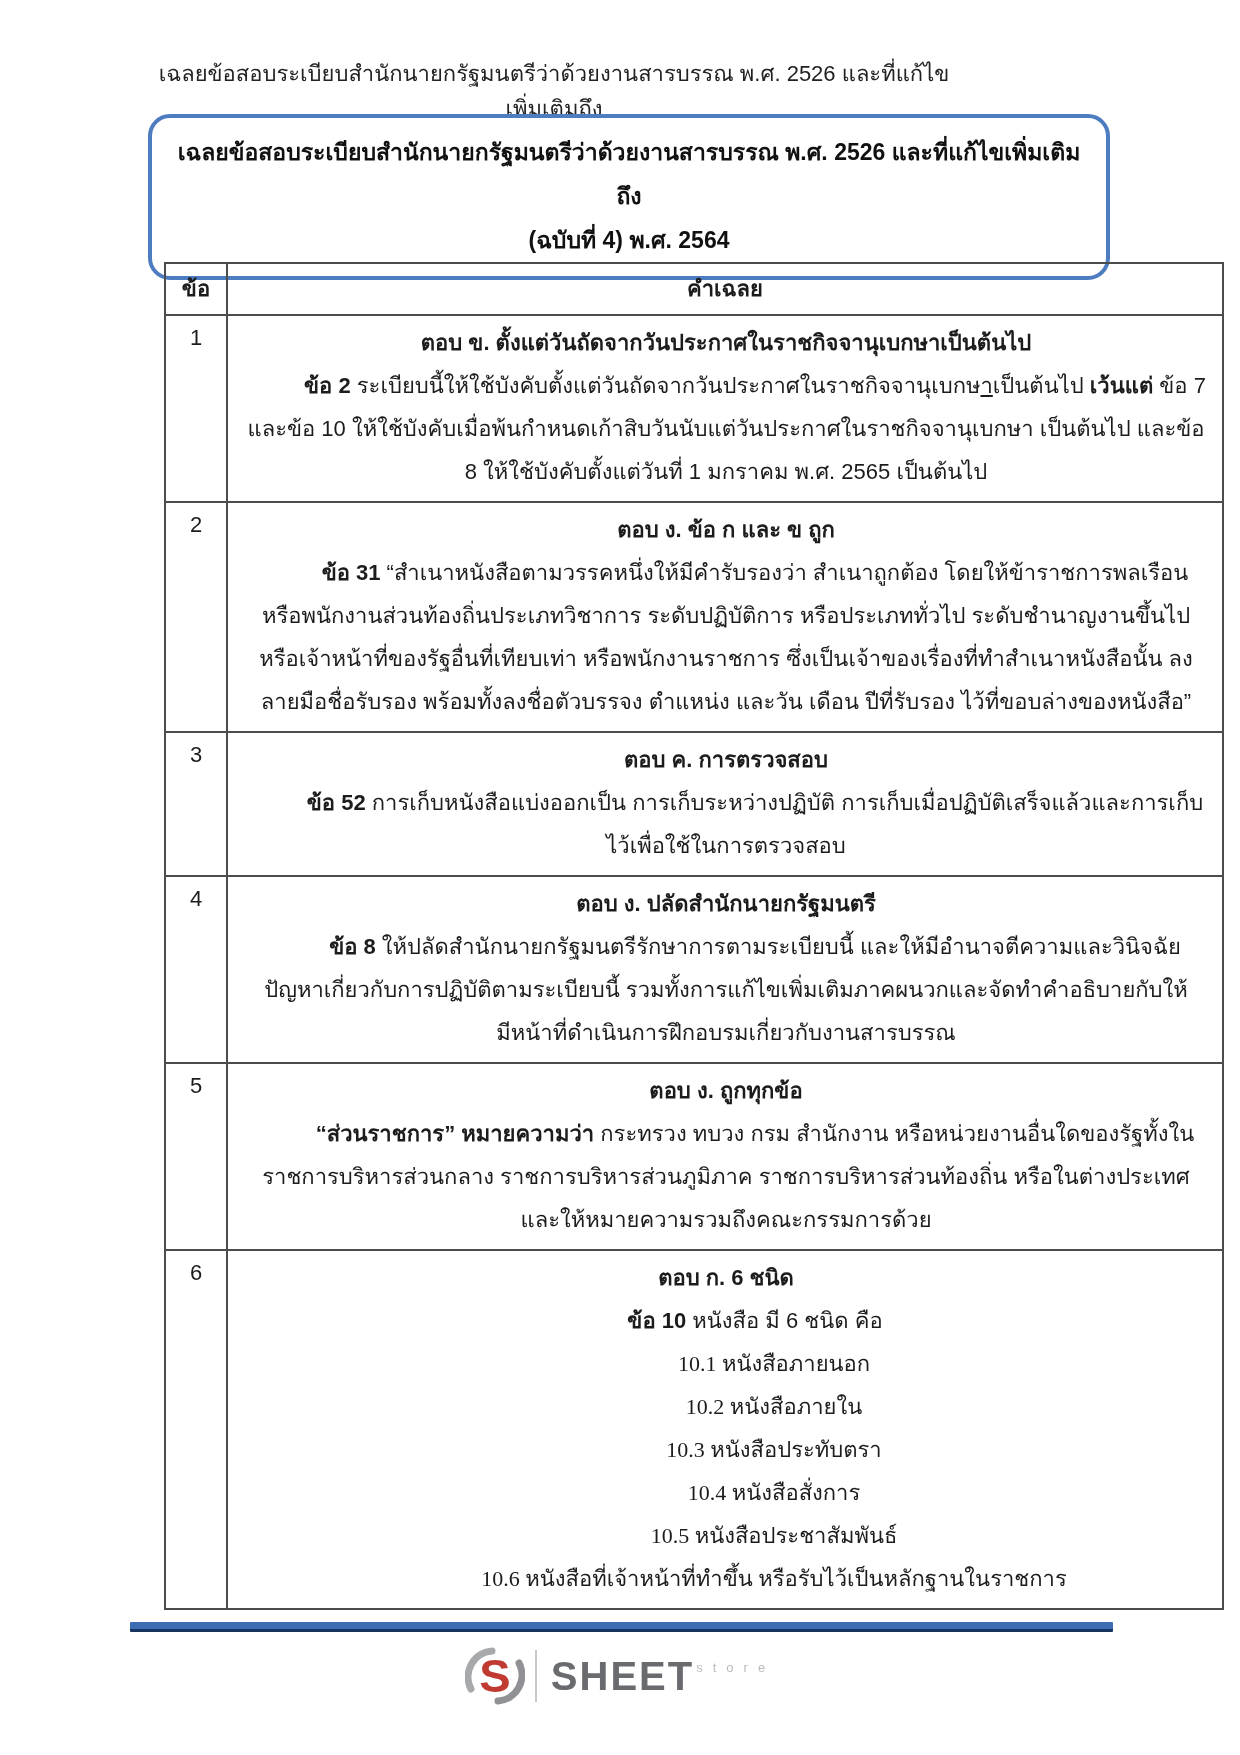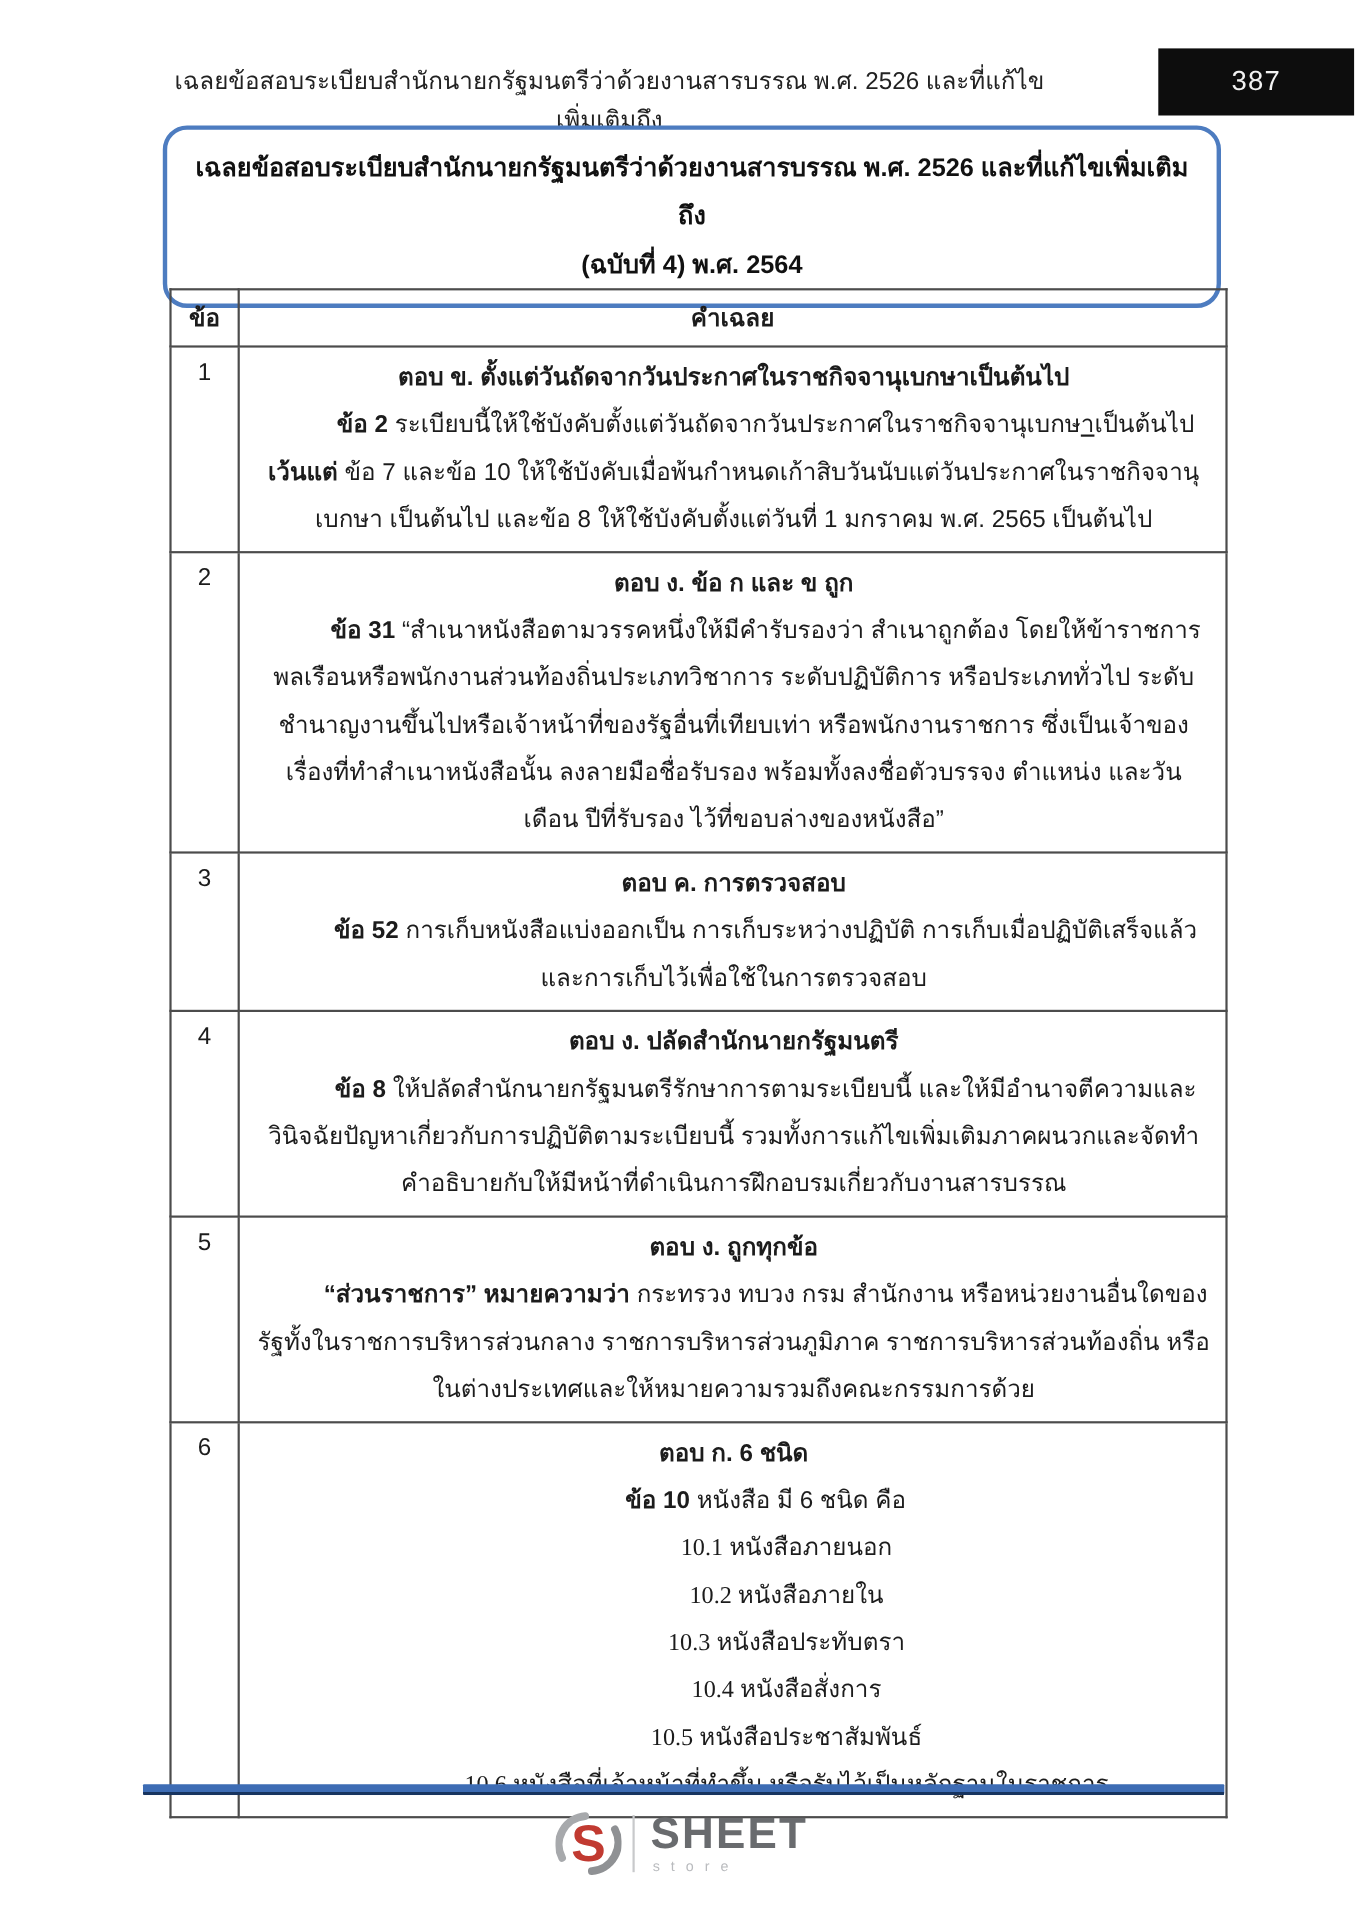--- a/index.html
+++ b/index.html
@@ -29,21 +29,21 @@
     font-size:25px;letter-spacing:1px;
   }
   .title-box{
     position:absolute;top:114px;left:148px;width:962px;box-sizing:border-box;
     border:4px solid var(--c-title-border);border-radius:22px;
     padding:12px 24px 14px 24px;text-align:center;
     font-weight:bold;font-size:23px;line-height:44px;color:#111;
     background:#fff;
   }
   table.answers{
-    position:absolute;top:262px;left:154px;width:962px;
+    position:absolute;top:262px;left:164px;width:1060px;
     border-collapse:collapse;table-layout:fixed;
     font-size:22px;color:var(--c-text);
   }
   table.answers th,table.answers td{
     border:2px solid var(--c-border);
     vertical-align:top;
   }
   th.h-no,th.h-ans{
     font-weight:bold;text-align:center;font-size:22px;
     padding:7px 4px 8px 4px;
@@ -67,40 +67,37 @@
     position:absolute;top:1622px;left:130px;width:983px;height:7px;
     background:var(--c-bar);border-bottom:3px solid var(--c-bar-edge);
     border-radius:1px;
   }
   .brand-logo{
     position:absolute;top:1646px;left:0;width:1240px;
     display:flex;align-items:center;justify-content:center;
   }
   .logo-icon{width:60px;height:60px;flex:0 0 auto;}
   .logo-divider{width:2px;height:52px;background:#c8c9cb;margin:0 14px 0 10px;}
-  .brand-text{display:flex;flex-direction:column;align-items:flex-start;}
+  .brand-text{display:flex;flex-direction:row;align-items:flex-start;}
   .brand-name{
     font-size:40px;font-weight:bold;color:var(--c-logo-gray);
     letter-spacing:2px;line-height:38px;
   }
   .brand-sub{
     font-size:13px;color:var(--c-logo-light);
     letter-spacing:10px;margin-top:3px;padding-left:2px;
   }
 </style>
 </head>
 <body>
 
 <div class="page">
 
   <div class="page-header-text">เฉลยข้อสอบระเบียบสำนักนายกรัฐมนตรีว่าด้วยงานสารบรรณ พ.ศ. 2526 และที่แก้ไขเพิ่มเติมถึง</div>
 
-  <div class="page-number-box">
-    <span>387</span>
-  </div>
 
   <div class="title-box">
     <div>เฉลยข้อสอบระเบียบสำนักนายกรัฐมนตรีว่าด้วยงานสารบรรณ พ.ศ. 2526 และที่แก้ไขเพิ่มเติมถึง</div>
     <div>(ฉบับที่ 4) พ.ศ. 2564</div>
   </div>
 
   <table class="answers">
     <colgroup>
         <col class="c-no">
         <col>

